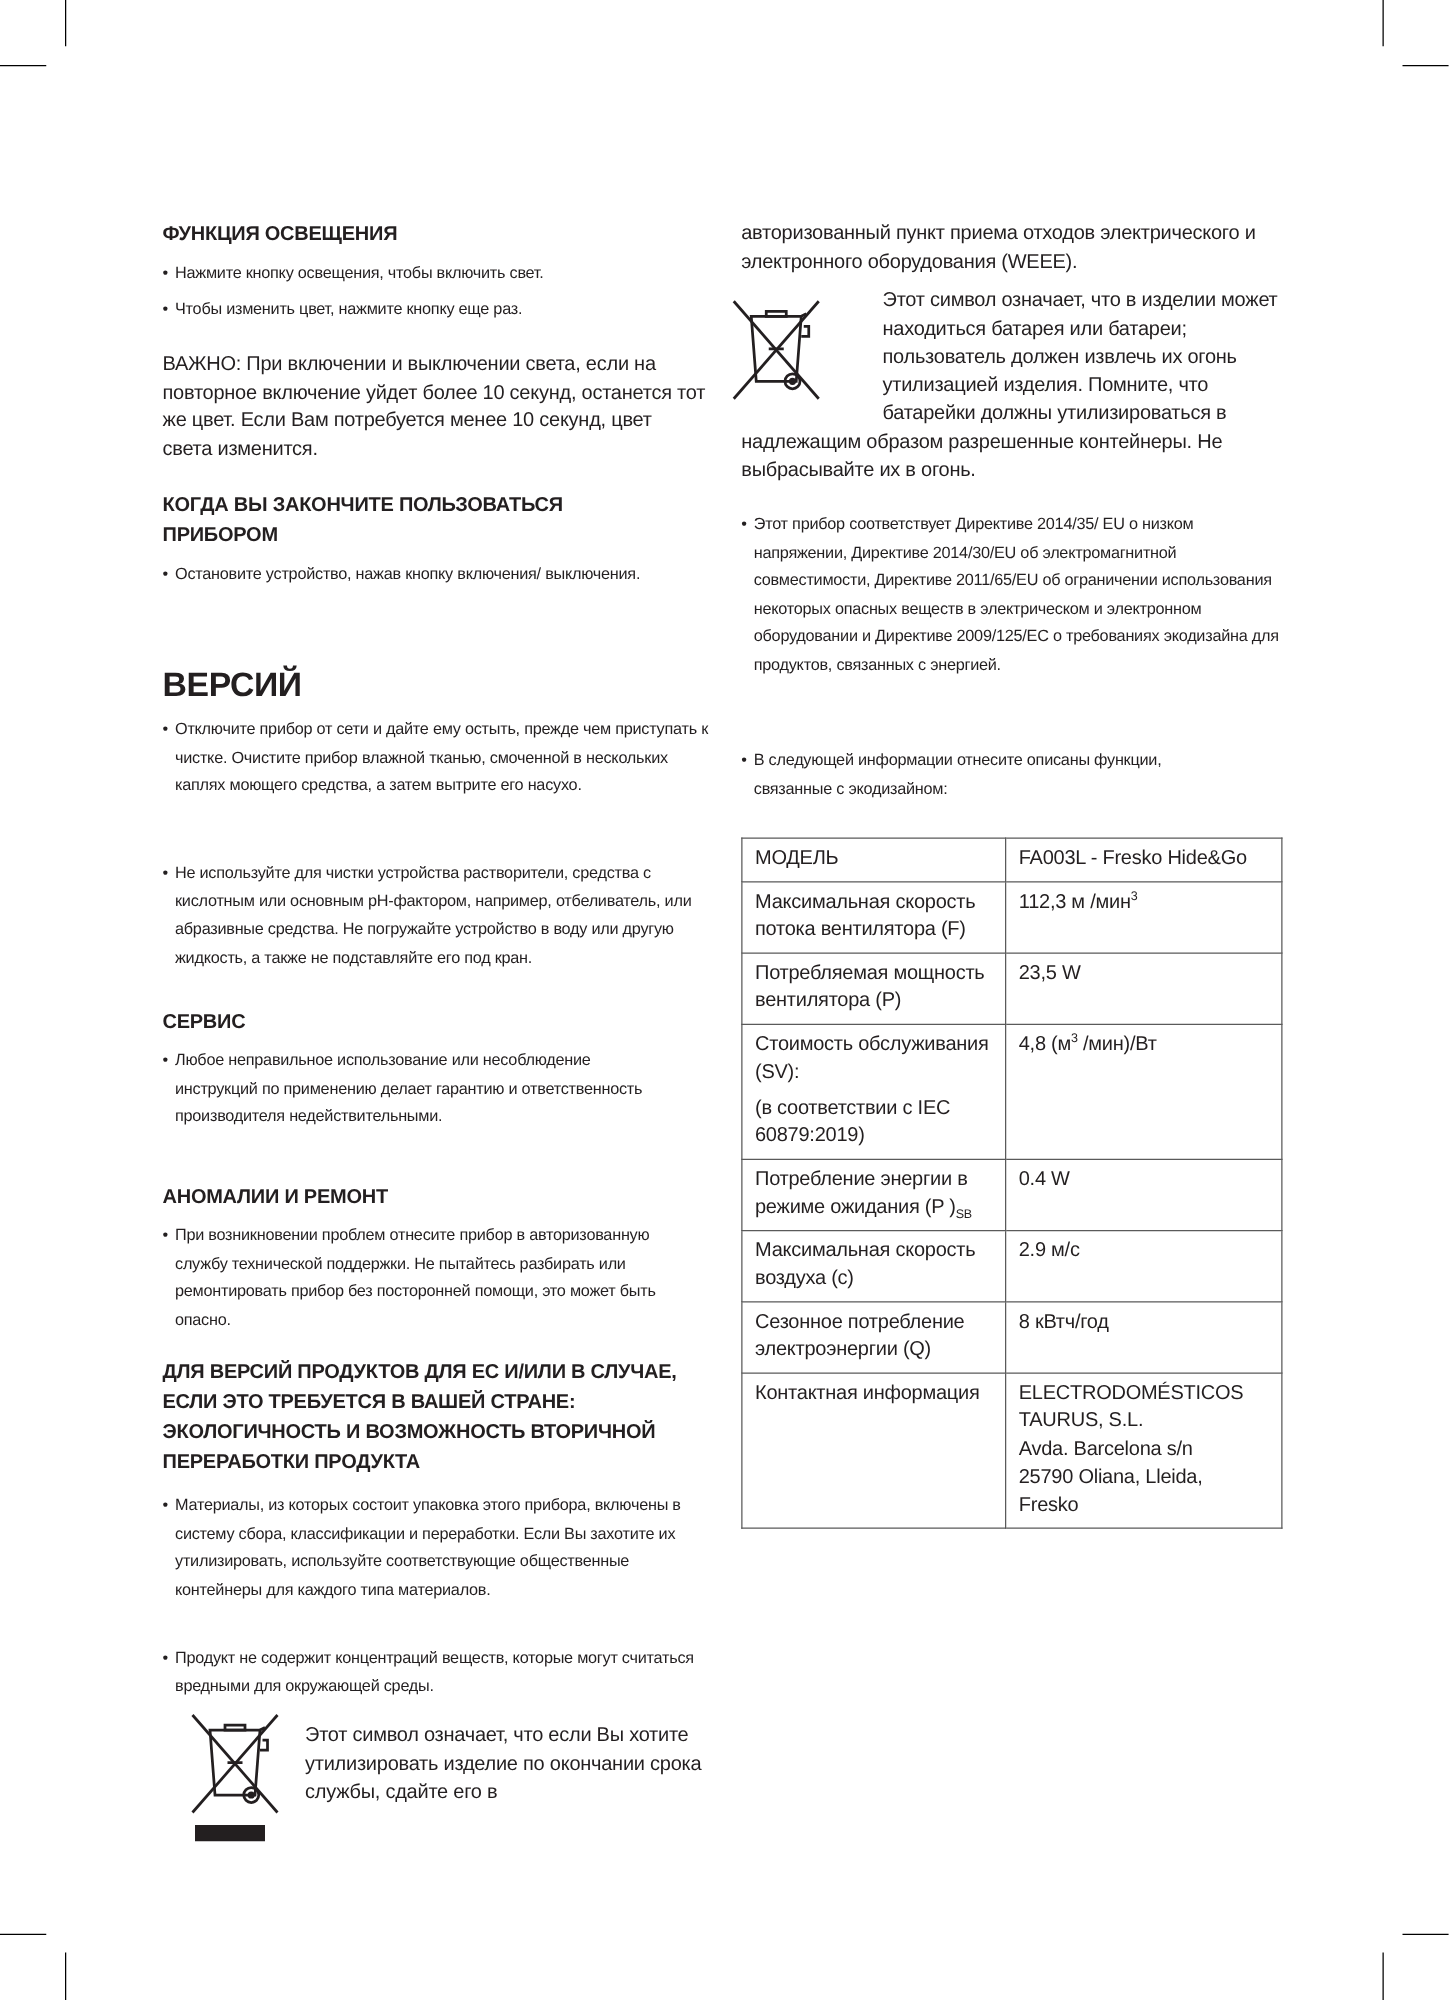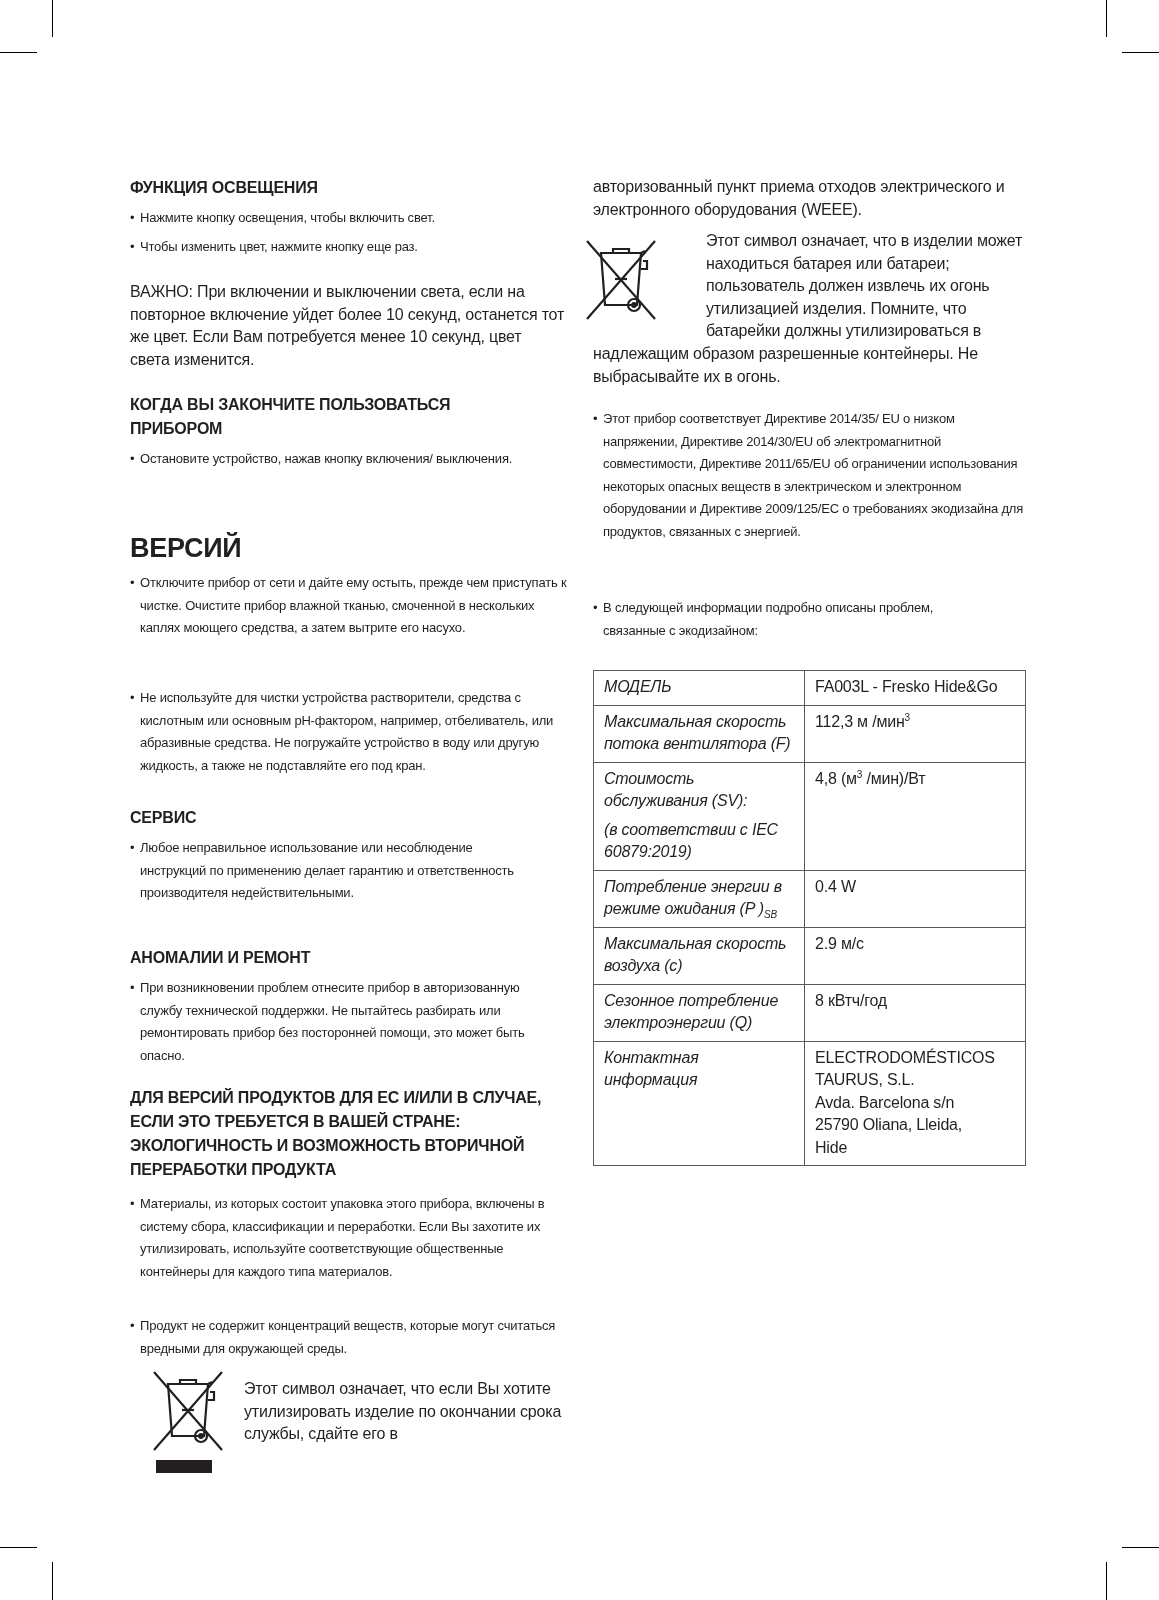--- a/index.html
+++ b/index.html
@@ -9,21 +9,21 @@
   .col { position: absolute; top: 0; }
   .col-left { left: 130px; width: 440px; }
   .col-right { left: 593px; width: 440px; }
   .h { font-weight: bold; font-size: 16px; line-height: 24px; letter-spacing: -0.2px; position: absolute; left: 0; width: 440px; }
   .big { font-weight: bold; font-size: 27px; line-height: 32px; position: absolute; left: 0; letter-spacing: -0.3px; }
   .p { font-size: 16px; line-height: 22.5px; position: absolute; left: 0; width: 440px; letter-spacing: -0.2px; }
   .b { font-size: 13px; line-height: 22.5px; position: absolute; left: 0; width: 440px; padding-left: 10px; text-indent: -10px; box-sizing: border-box; letter-spacing: -0.2px; }
   .b::before { content: "•"; display: inline-block; width: 10px; text-indent: 0; }
   table.spec { position: absolute; left: 0; top: 670px; width: 433px; border-collapse: collapse; font-size: 16px; line-height: 22.5px; letter-spacing: -0.2px; }
   table.spec td { border: 1.5px solid #5a5a5a; vertical-align: top; padding: 5px 10px 6px 10px; }
-  table.spec td.k { width: 190px; font-style: italic; }
+  table.spec td.k { width: 190px; }
   sub, sup { font-size: 10px; line-height: 0; }
   .para-gap { display: block; height: 6px; }
   .icon-bin { position: absolute; }
 </style>
 </head>
 <body>
 
 <div class="crop" style="left:52px;top:0;width:1px;height:37px;"></div>
 <div class="crop" style="left:0;top:52px;width:37px;height:1px;"></div>
 <div class="crop" style="left:1106px;top:0;width:1px;height:37px;"></div>
@@ -85,31 +85,35 @@
       <circle cx="49" cy="66" r="6"></circle>
       <circle cx="49" cy="66" r="1.8" fill="#231f20"></circle>
       <line x1="2" y1="2" x2="70" y2="80"></line>
       <line x1="70" y1="2" x2="2" y2="80"></line>
     </g>
   </svg>
   <div class="p" style="top:230px;left:113px;width:325px">Этот символ означает, что в изделии может находиться батарея или батареи; пользователь должен извлечь их огонь утилизацией изделия. Помните, что батарейки должны утилизироваться в</div>
   <div class="p" style="top:343px;width:430px">надлежащим образом разрешенные контейнеры. Не выбрасывайте их в огонь.</div>
 
   <div class="b" style="top:408px;width:435px">Этот прибор соответствует Директиве 2014/35/ EU о низком напряжении, Директиве 2014/30/EU об электромагнитной совместимости, Директиве 2011/65/EU об ограничении использования некоторых опасных веществ в электрическом и электронном оборудовании и Директиве 2009/125/EC о требованиях экодизайна для продуктов, связанных с энергией.</div>
-  <div class="b" style="top:597px;width:400px">В следующей информации подробно описаны проблем, связанные с экодизайном:</div>
+  <div class="b" style="top:597px;width:400px">В следующей информации отнесите описаны функции, связанные с экодизайном:</div>
 
   <table class="spec">
     <tbody>
         <tr>
       <td class="k">МОДЕЛЬ</td>
       <td>FA003L - Fresko Hide&amp;Go</td>
     </tr>
     <tr>
       <td class="k">Максимальная скорость потока вентилятора (F)</td>
       <td><span>112,3 м /мин</span><sup>3</sup></td>
+    </tr>
+    <tr>
+      <td class="k">Потребляемая мощность вентилятора (P)</td>
+      <td>23,5 W</td>
     </tr>
     <tr>
       <td class="k">
         <span>Стоимость обслуживания (SV):</span>
         <span class="para-gap"></span>
         <span>(в соответствии с IEC 60879:2019)</span>
       </td>
       <td><span>4,8 (м</span><sup>3</sup><span> /мин)/Вт</span></td>
     </tr>
     <tr>
@@ -124,18 +128,18 @@
       <td class="k">Сезонное потребление электроэнергии (Q)</td>
       <td>8 кВтч/год</td>
     </tr>
     <tr>
       <td class="k">Контактная информация</td>
       <td>
         <div>ELECTRODOMÉSTICOS</div>
         <div>TAURUS, S.L.</div>
         <div>Avda. Barcelona s/n</div>
         <div>25790 Oliana, Lleida,</div>
-        <div>Hide</div>
+        <div>Fresko</div>
       </td>
     </tr>
   </tbody>
     </table>
 </div>
 
 </body></html>

